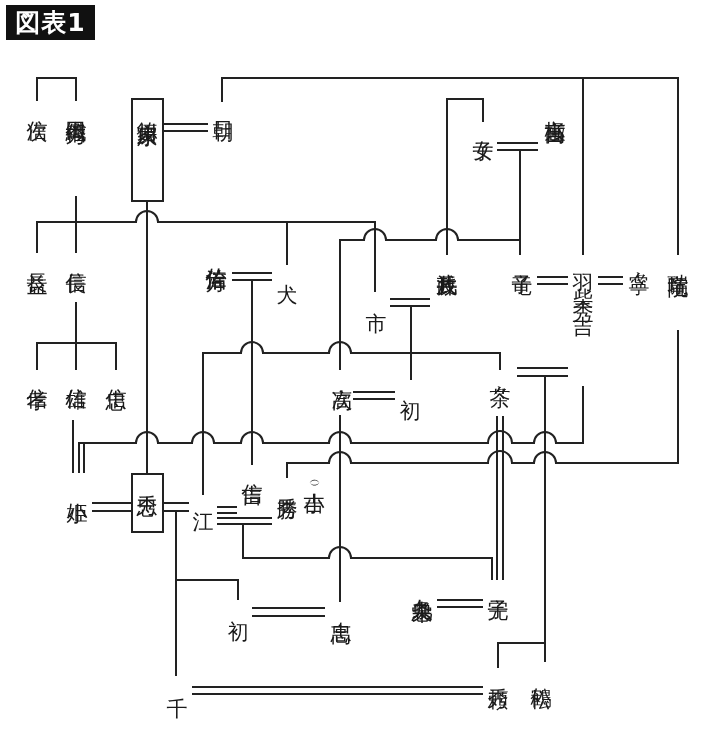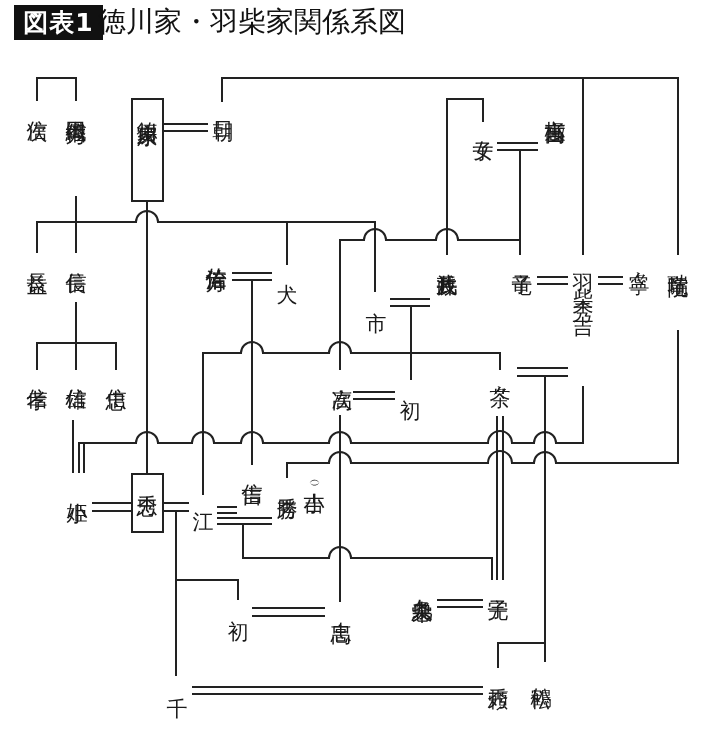--- a/index.html
+++ b/index.html
@@ -1,18 +1,18 @@
 <!DOCTYPE html>
 <html><head>
 <meta charset="utf-8">
 <style>
   html, body { margin: 0; padding: 0; background: #ffffff; }
   #canvas { position: relative; width: 710px; height: 730px; background: #ffffff; overflow: hidden; }
   .badge {
-    position: absolute; left: 14px; top: 5px; width: 89px; height: 35px;
+    position: absolute; left: 6px; top: 5px; width: 89px; height: 35px;
     background: #111111; color: #ffffff;
     font-family: "DejaVu Sans", sans-serif; font-weight: bold; font-size: 25px;
     display: flex; align-items: center; justify-content: center; letter-spacing: 1px;
   }
   .title {
     position: absolute; left: 98px; top: 3px; height: 38px; line-height: 38px;
     font-family: "DejaVu Sans", sans-serif; font-size: 28px; color: #111111; white-space: nowrap;
   }
   svg.lines { position: absolute; left: 0; top: 0; }
   svg.lines path, svg.lines rect { fill: none; stroke: #222222; stroke-width: 2; }
@@ -35,21 +35,20 @@
     font-size: 21px; line-height: 22px; color: #1a1a1a; white-space: nowrap;
   }
   .alias .paren { font-size: 11px; line-height: 22px; }
 </style>
 </head>
 <body>
 
 <div id="canvas">
 
   <div class="badge">図表1</div>
-  <div class="title">徳川家・羽柴家関係系図</div>
 
   <svg class="lines" width="710" height="730" viewBox="0 0 710 730">
     <path d="M37,101 V78 H76 V101"></path>
     <path d="M76,196 V253"></path>
     <path d="M37,253 V222 H136 A11,11 0 0 1 158,222 H375 V292"></path>
     <path d="M287,222 V265"></path>
     <path d="M147,202 V473"></path>
     <path d="M164,124 H208 M164,131 H208"></path>
     <path d="M222,102 V78 H678 V255"></path>
     <path d="M583,78 V255"></path>

